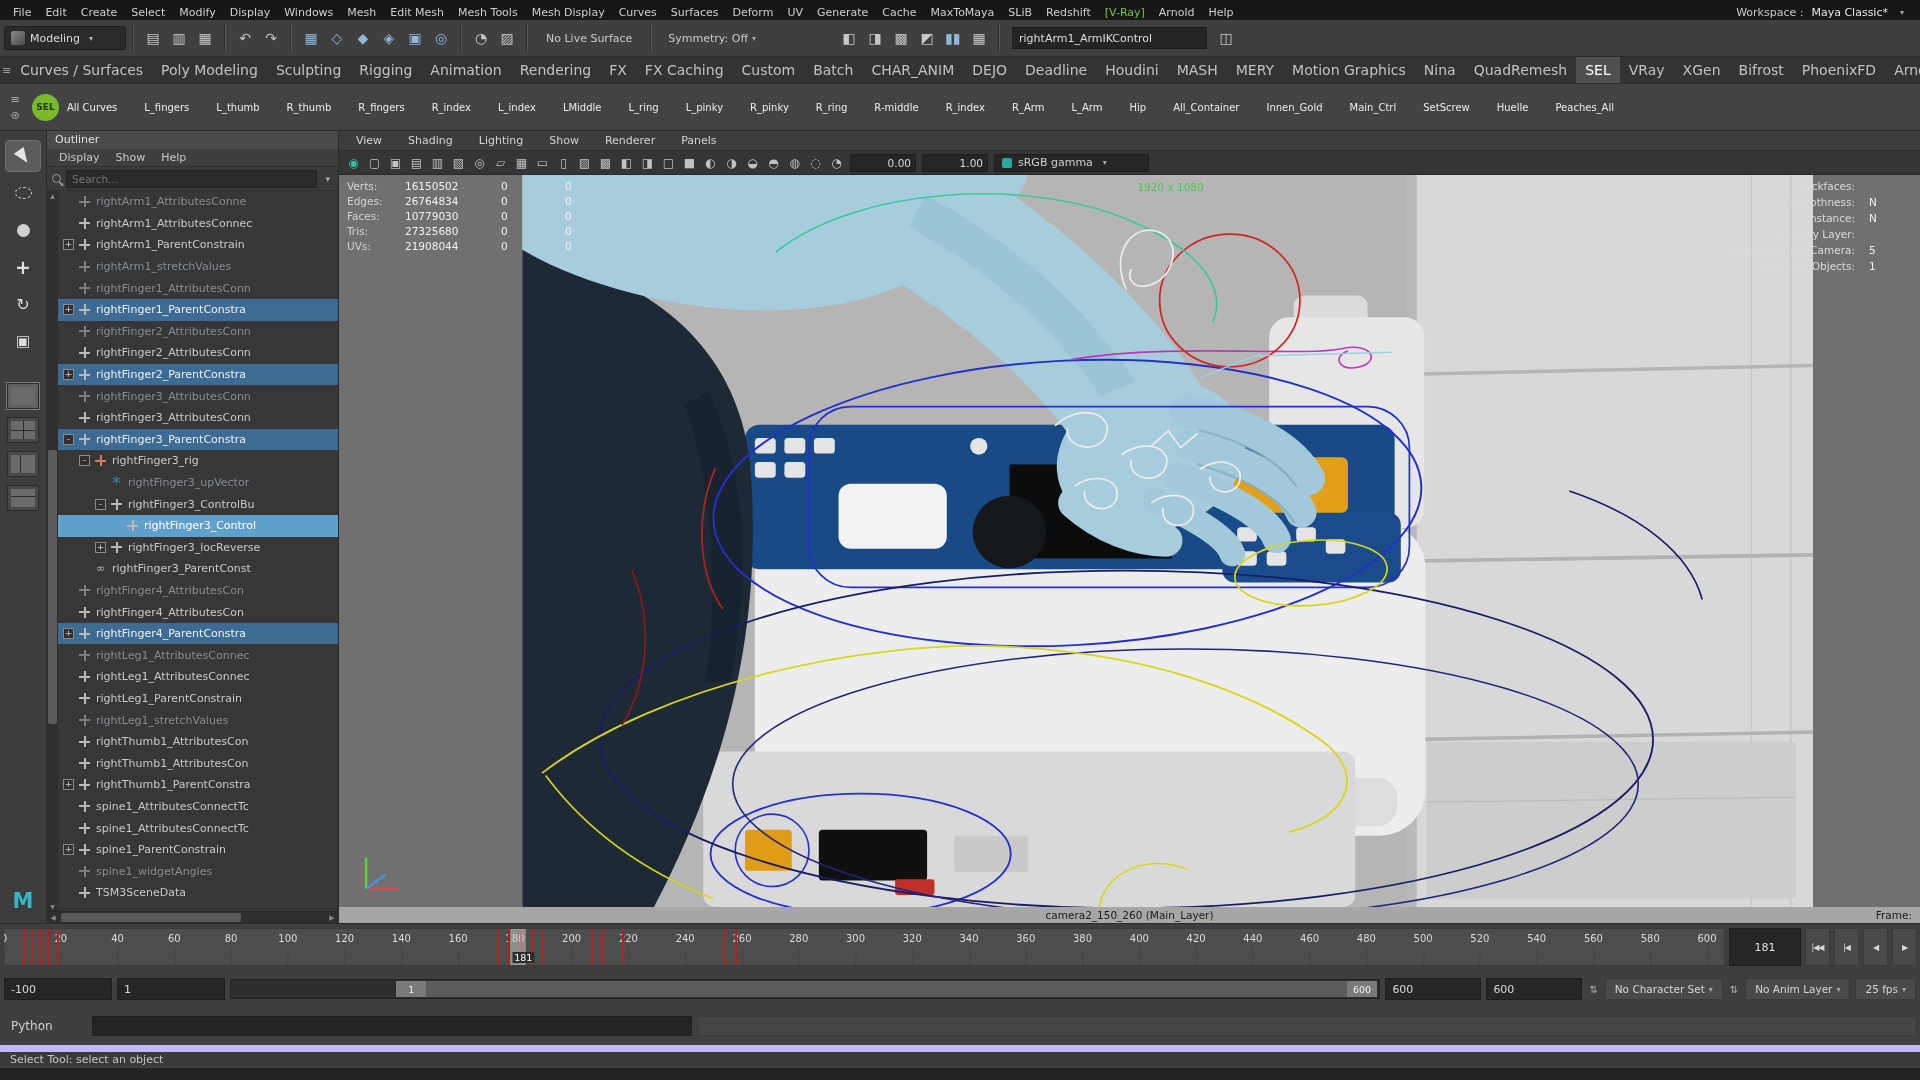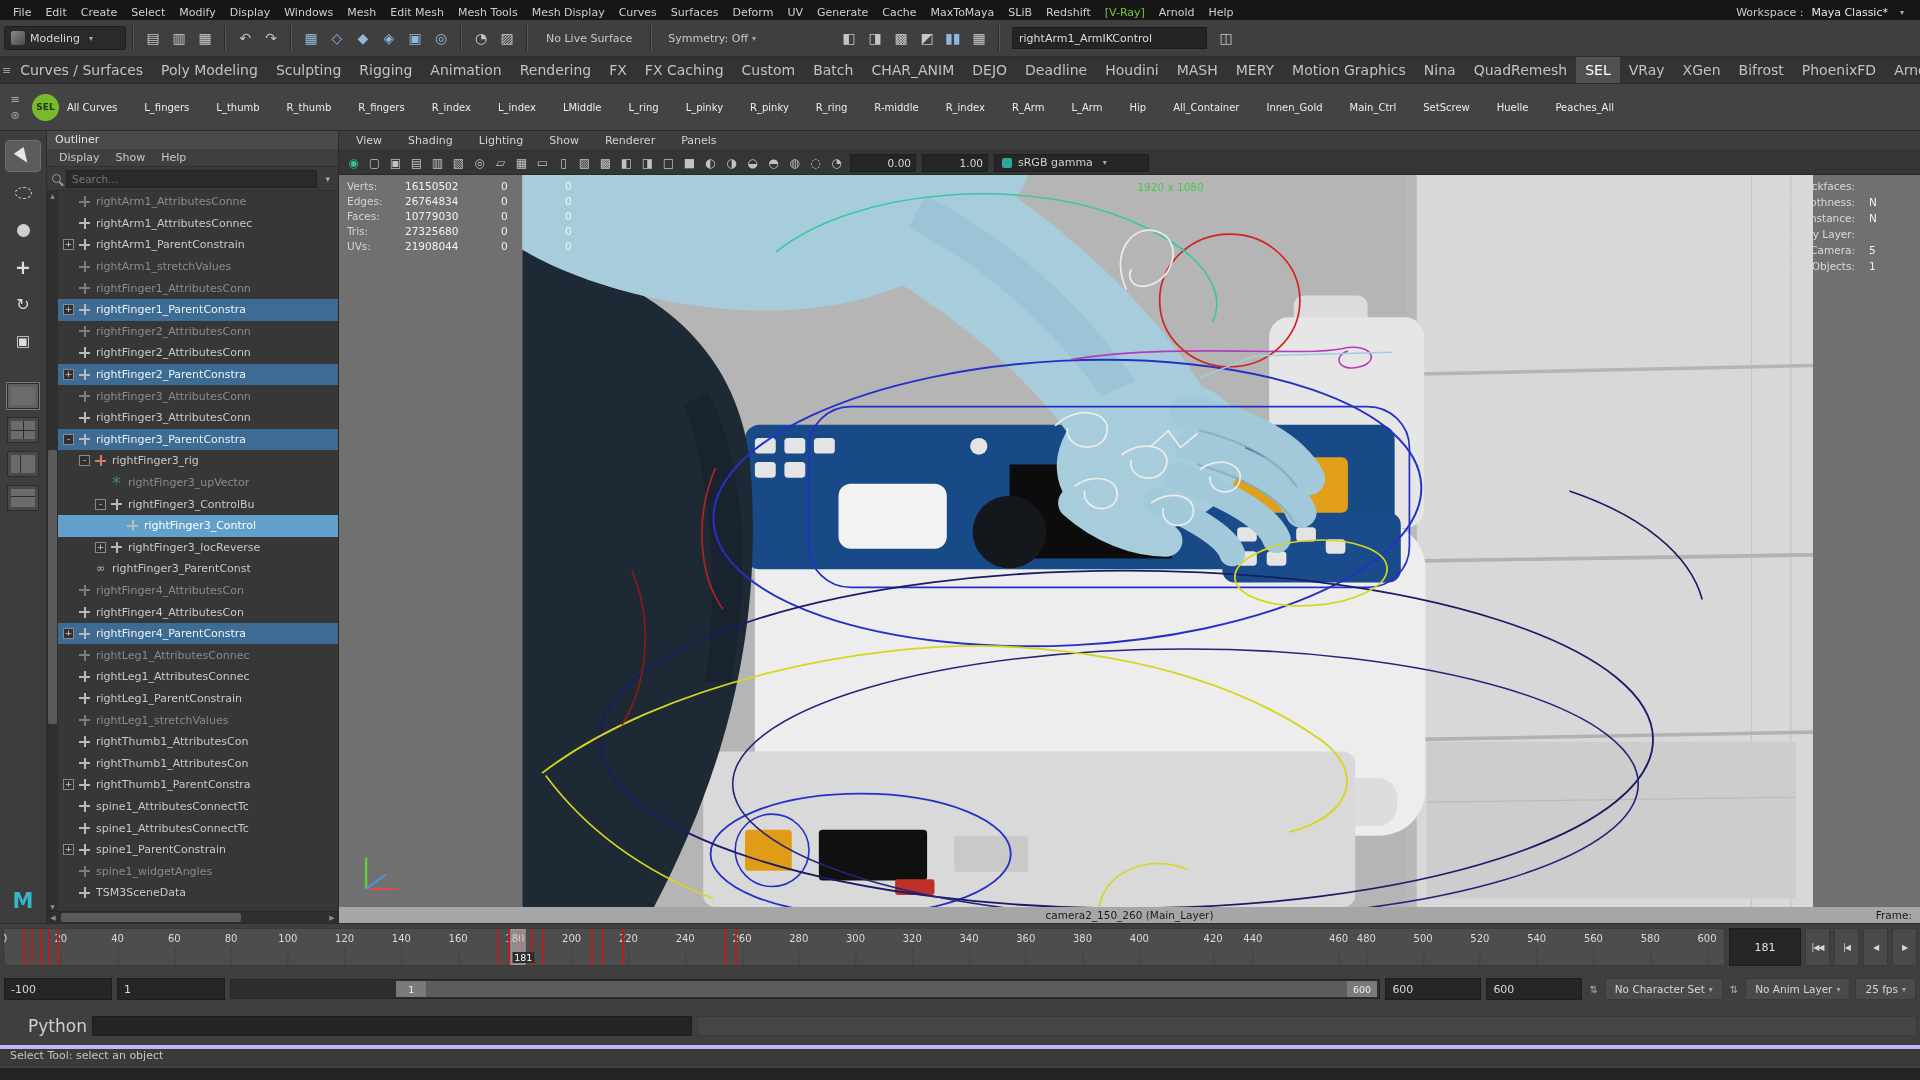--- a/index.html
+++ b/index.html
@@ -125,24 +125,24 @@
 .transport{width:25px;background:#4a4a4a;border:1px solid #3a3a3a;color:#d8d8d8;font-size:8px;padding:0;letter-spacing:-1px}
 .range-row{position:absolute;top:52px;left:0;right:0;height:26px;display:flex;align-items:center;gap:5px;padding:0 4px}
 .rg-field{width:108px;height:22px;background:#262626;border:1px solid #1d1d1d;color:#d8d8d8;padding:0 6px;font-size:11px}
 .rg-field.sm{width:96px}
 .range-slider{flex:1;height:20px;background:#2e2e2e;border:1px solid #222;position:relative}
 .rs-inner{position:absolute;left:14.4%;right:0.2%;top:1px;bottom:1px;background:#5c5c5c;display:flex;justify-content:space-between}
 .rs-handle{width:30px;background:#7a7a7a;color:#f0f0f0;font-size:9.5px;display:flex;align-items:center;justify-content:center}
 .updn{color:#b0b0b0;font-size:10px;padding:0 2px;background:none;border:0}
 .pill{display:flex;align-items:center;height:22px;padding:0 9px;background:#4a4a4a;border:1px solid #3a3a3a;color:#d6d6d6;font-size:10.5px;white-space:nowrap}
 .cmd-row{position:absolute;top:90px;left:0;right:0;height:23px;display:flex;align-items:center;gap:5px;padding:0 3px}
-.cmd-label{width:84px;color:#d0d0d0;padding-left:8px;background:none;border:0;text-align:right;font-size:17px}
+.cmd-label{width:84px;color:#d0d0d0;padding-left:8px;background:none;border:0;text-align:left;font-size:12px}
 .cmd-input{width:600px;height:20px;background:#242424;border:1px solid #1c1c1c;color:#ddd}
 .cmd-result{flex:1;height:20px;background:#454545;border:1px solid #3a3a3a}
-.help-row{position:absolute;top:121px;left:0;right:0;height:21px;background:#3a3a3a;color:#c4c4c4;display:flex;align-items:flex-start;padding:0 10px;border-top:4px solid #c4b5fd}
+.help-row{position:absolute;top:121px;left:0;right:0;height:21px;background:#3a3a3a;color:#c4c4c4;display:flex;align-items:flex-end;padding:0 10px;border-top:7px solid #c4b5fd}
 .strip{position:absolute;top:144px;left:0;right:0;bottom:0;background:#232323;color:#6e6e6e;font-size:9px;display:flex;align-items:center;padding:0 8px}
 </style>
 </head>
 <body>
 
 <div id="root">
 
   <div class="menubar">
     <span class="menu-item">File</span>
       <span class="menu-item">Edit</span>
@@ -744,23 +744,23 @@
           <span class="tl-num" style="left: 36.3036%;">220</span>
           <span class="tl-num" style="left: 39.604%;">240</span>
           <span class="tl-num" style="left: 42.9043%;">260</span>
           <span class="tl-num" style="left: 46.2046%;">280</span>
           <span class="tl-num" style="left: 49.505%;">300</span>
           <span class="tl-num" style="left: 52.8053%;">320</span>
           <span class="tl-num" style="left: 56.1056%;">340</span>
           <span class="tl-num" style="left: 59.4059%;">360</span>
           <span class="tl-num" style="left: 62.7063%;">380</span>
           <span class="tl-num" style="left: 66.0066%;">400</span>
-          <span class="tl-num" style="left: 69.3069%; margin-left: 17px;">420</span>
+          <span class="tl-num" style="left: 69.3069%;">420</span>
           <span class="tl-num" style="left: 72.6073%;">440</span>
-          <span class="tl-num" style="left: 75.9076%; margin-left: 29px;">460</span>
+          <span class="tl-num" style="left: 75.9076%;">460</span>
           <span class="tl-num" style="left: 79.2079%;">480</span>
           <span class="tl-num" style="left: 82.5083%;">500</span>
           <span class="tl-num" style="left: 85.8086%;">520</span>
           <span class="tl-num" style="left: 89.1089%;">540</span>
           <span class="tl-num" style="left: 92.4092%;">560</span>
           <span class="tl-num" style="left: 95.7096%;">580</span>
           <span class="tl-num" style="left: 99.0099%;">600</span>
           <i class="tl-key" style="left: 1.15512%;"></i>
           <i class="tl-key" style="left: 1.65017%;"></i>
           <i class="tl-key" style="left: 2.14521%;"></i>

